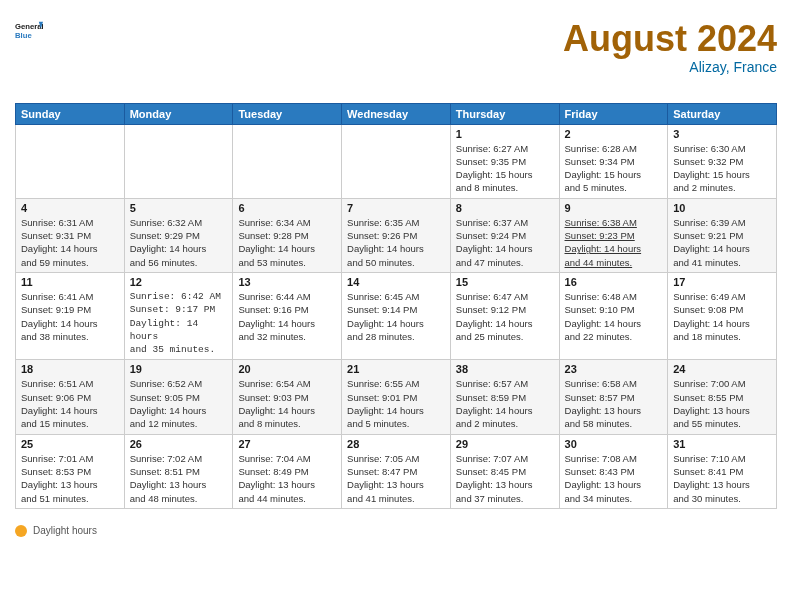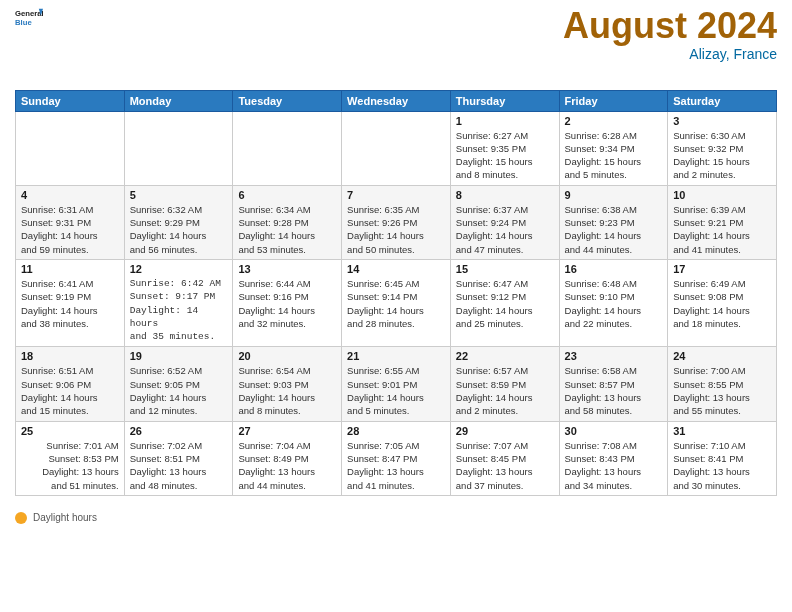--- a/index.html
+++ b/index.html
@@ -6,21 +6,21 @@
     body {
       width: 792px;
       height: 612px;
       font-family: Arial, sans-serif;
       background: #fff;
       overflow: hidden;
     }
     .page {
       width: 792px;
       height: 605px;
-      padding: 6px 15px;
+      padding: 19px 15px;
     }
     .header {
       display: flex;
       justify-content: space-between;
       align-items: flex-start;
       margin-bottom: 8px;
     }
     .logo {
       display: flex;
       align-items: center;
@@ -189,21 +189,21 @@
           </td>
           <td>
             <span class="day-num">8</span>
             <div class="day-info" style="white-space: pre-line;">Sunrise: 6:37 AM
 Sunset: 9:24 PM
 Daylight: 14 hours
 and 47 minutes.</div>
           </td>
           <td>
             <span class="day-num">9</span>
-            <div class="day-info" style="white-space: pre-line;">Sunrise: 6:38 AM
+            <div class="day-info" style="white-space: pre-line; text-decoration: underline;">Sunrise: 6:38 AM
 Sunset: 9:23 PM
 Daylight: 14 hours
 and 44 minutes.</div>
           </td>
           <td>
             <span class="day-num">10</span>
             <div class="day-info" style="white-space: pre-line;">Sunrise: 6:39 AM
 Sunset: 9:21 PM
 Daylight: 14 hours
 and 41 minutes.</div>
@@ -283,21 +283,21 @@
 and 8 minutes.</div>
           </td>
           <td>
             <span class="day-num">21</span>
             <div class="day-info" style="white-space: pre-line;">Sunrise: 6:55 AM
 Sunset: 9:01 PM
 Daylight: 14 hours
 and 5 minutes.</div>
           </td>
           <td>
-            <span class="day-num">22</span>
+            <span class="day-num">38</span>
             <div class="day-info" style="white-space: pre-line;">Sunrise: 6:57 AM
 Sunset: 8:59 PM
 Daylight: 14 hours
 and 2 minutes.</div>
           </td>
           <td>
             <span class="day-num">23</span>
             <div class="day-info" style="white-space: pre-line;">Sunrise: 6:58 AM
 Sunset: 8:57 PM
 Daylight: 13 hours
@@ -307,21 +307,21 @@
             <span class="day-num">24</span>
             <div class="day-info" style="white-space: pre-line;">Sunrise: 7:00 AM
 Sunset: 8:55 PM
 Daylight: 13 hours
 and 55 minutes.</div>
           </td>
         </tr>
         <tr>
           <td>
             <span class="day-num">25</span>
-            <div class="day-info" style="white-space: pre-line; text-align: right;">Sunrise: 7:01 AM
+            <div class="day-info" style="white-space: pre-line;">Sunrise: 7:01 AM
 Sunset: 8:53 PM
 Daylight: 13 hours
 and 51 minutes.</div>
           </td>
           <td>
             <span class="day-num">26</span>
             <div class="day-info" style="white-space: pre-line;">Sunrise: 7:02 AM
 Sunset: 8:51 PM
 Daylight: 13 hours
 and 48 minutes.</div>

